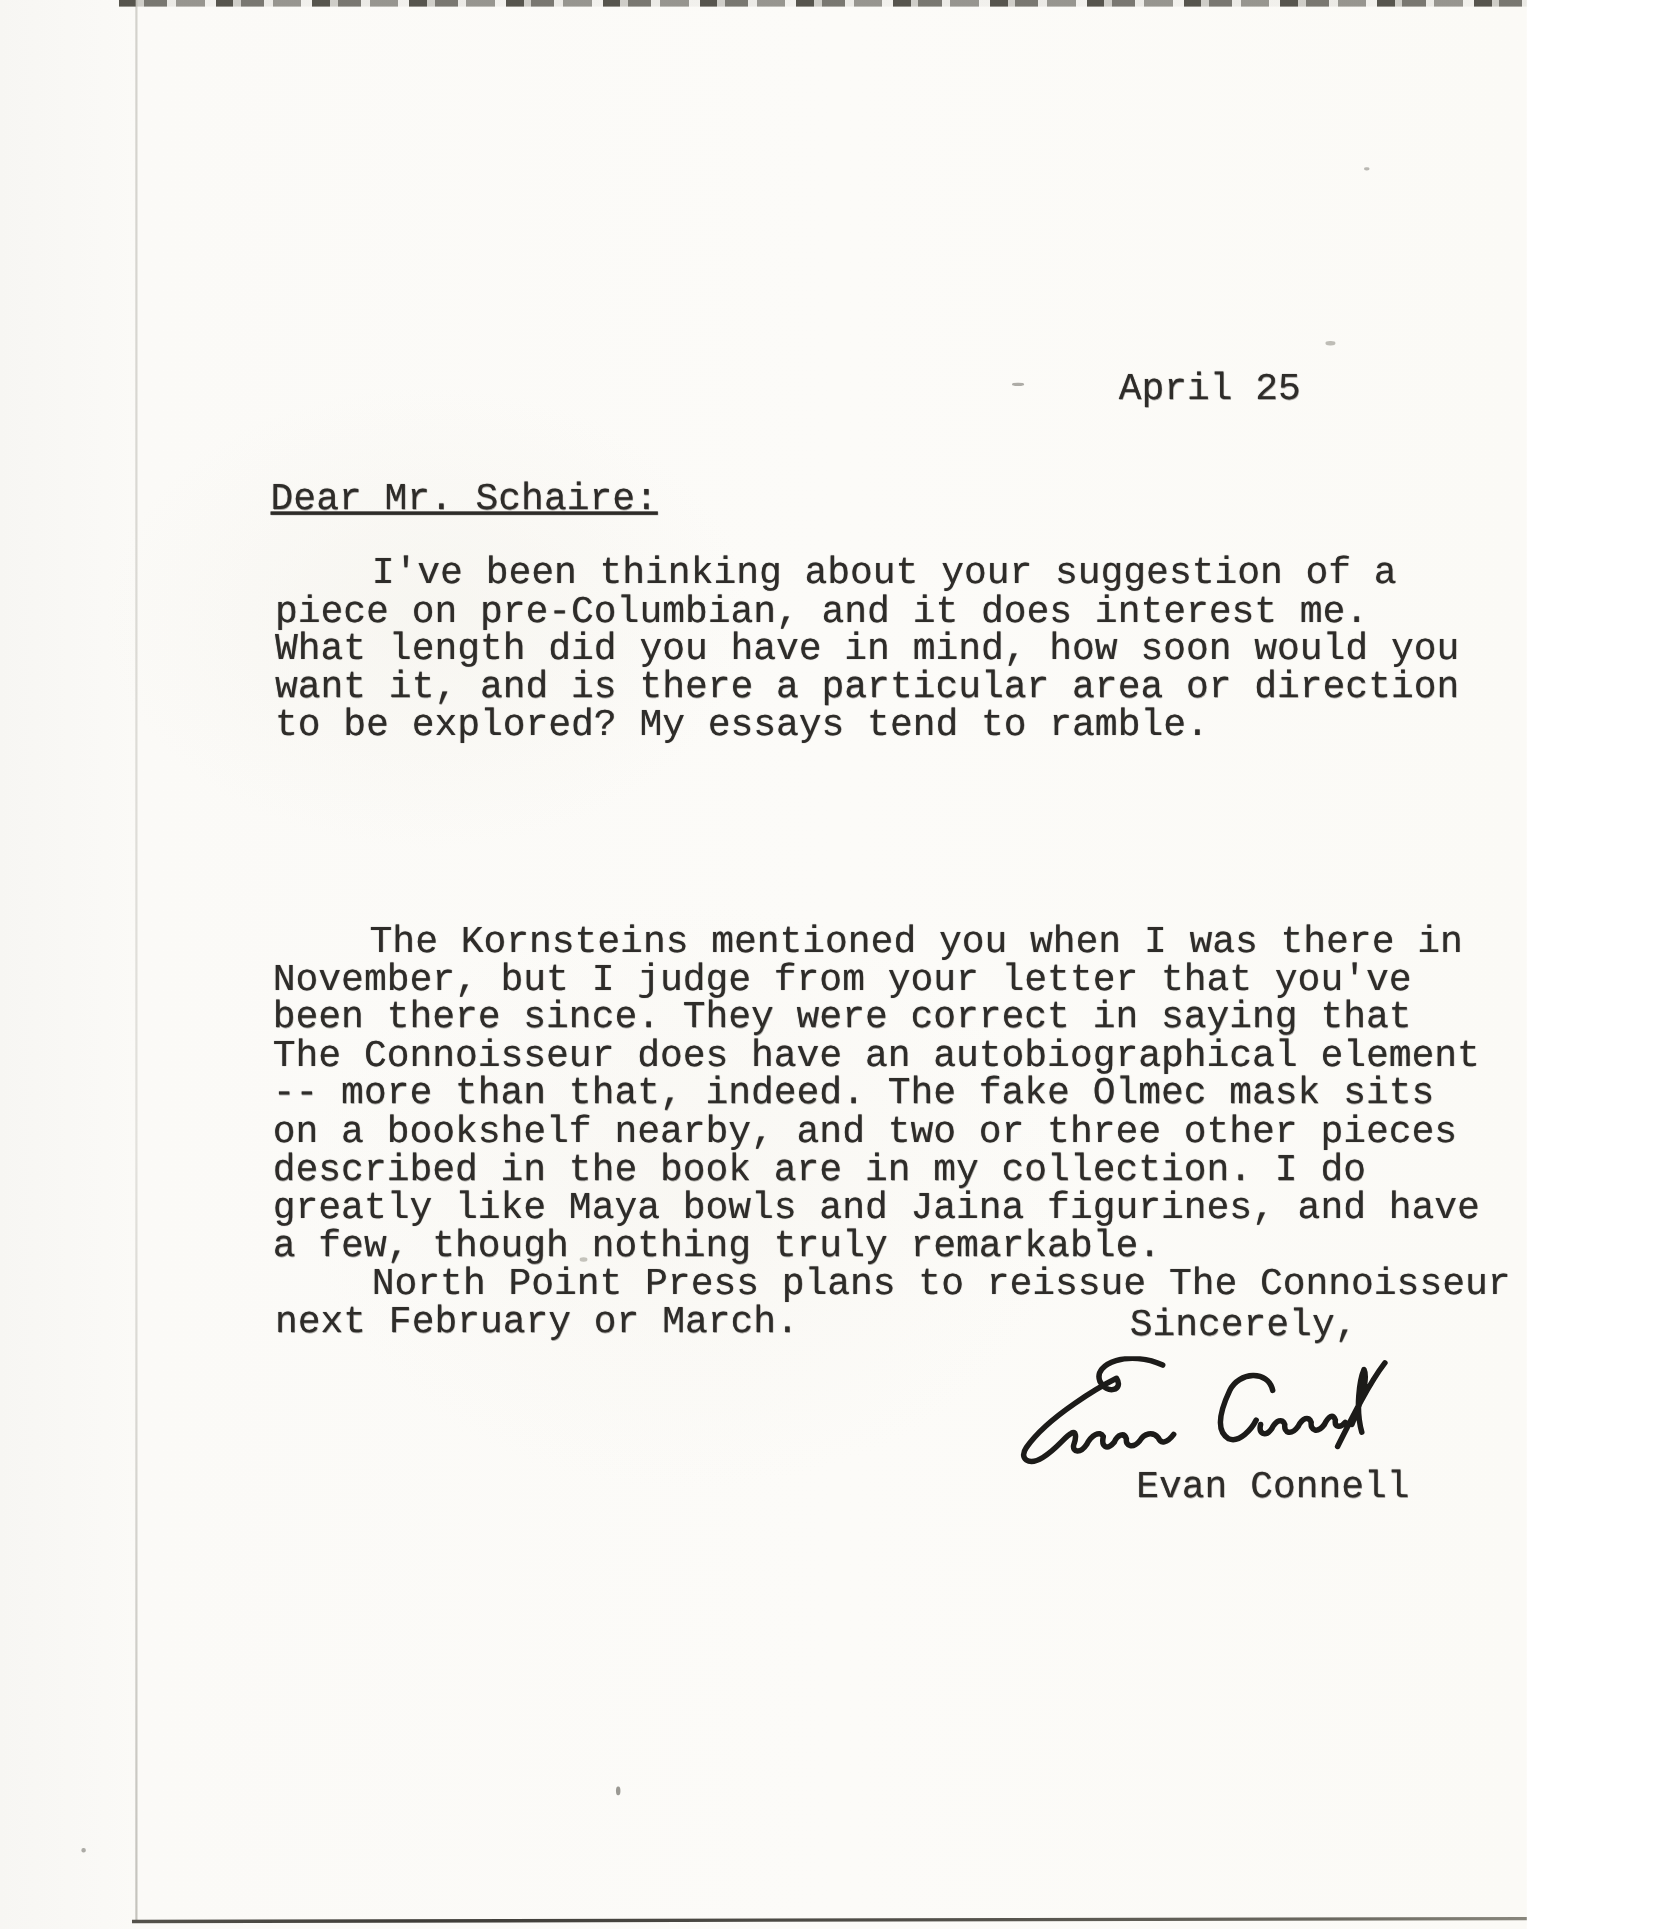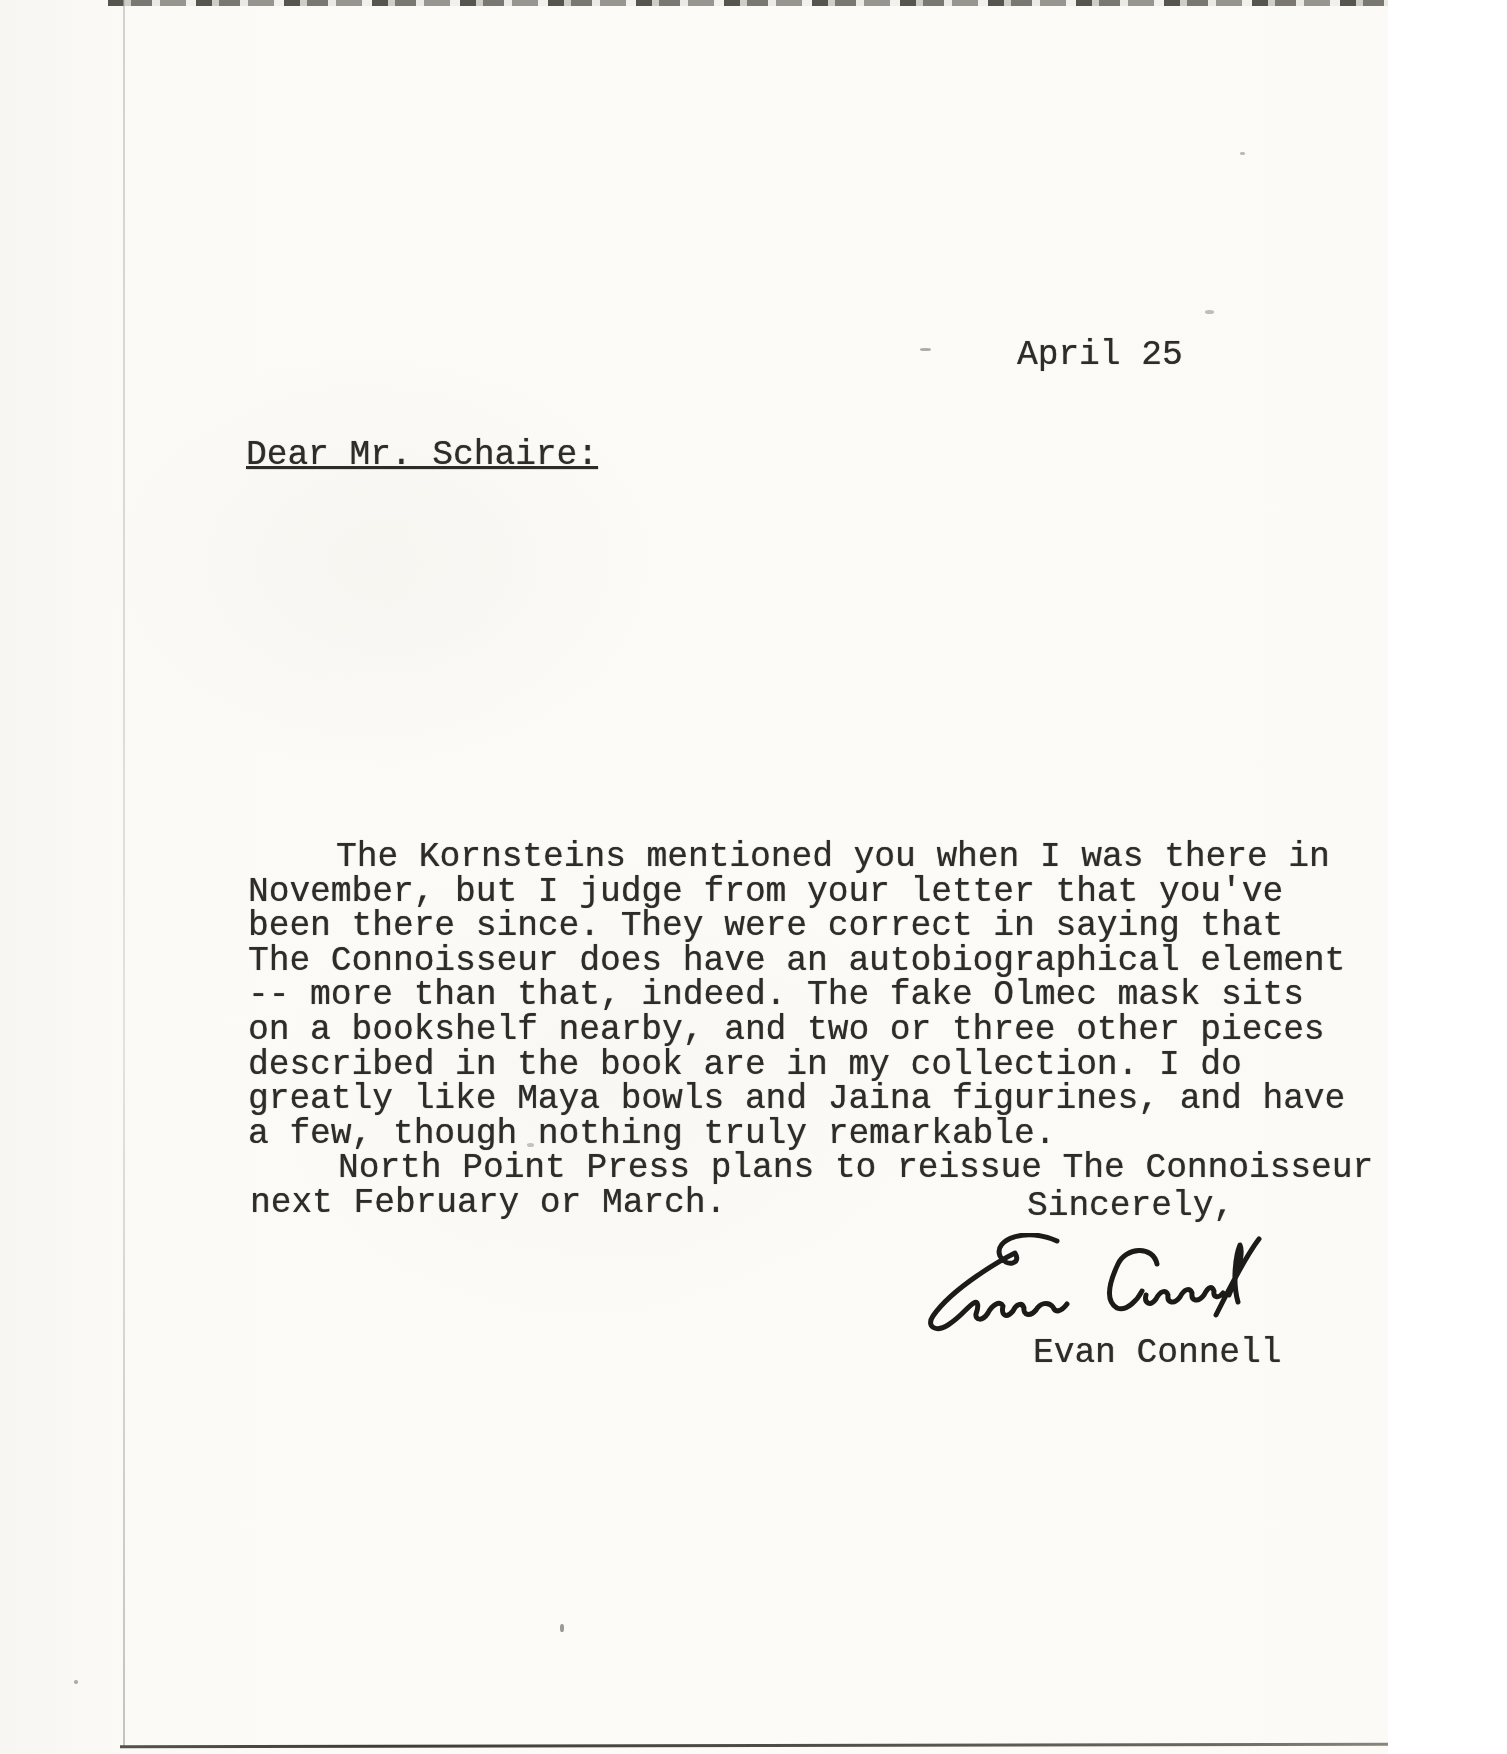--- a/index.html
+++ b/index.html
@@ -68,20 +68,25 @@
   <div class="speck" style="left:1495px; top:60px; width:11px; height:22px; background:rgba(52,50,44,0.85); border-radius:30%;"></div>
   <div class="speck" style="left:1466px; top:297px; width:6px; height:6px;"></div>
   <div class="speck" style="left:1240px; top:152px; width:5px; height:3px; background:rgba(120,118,110,0.5);"></div>
   <div class="speck" style="left:560px; top:1624px; width:4px; height:8px; background:rgba(90,88,80,0.6);"></div>
   <div class="speck" style="left:74px; top:1680px; width:4px; height:4px; background:rgba(110,108,100,0.55);"></div>
   <div class="speck" style="left:527px; top:1143px; width:7px; height:4px; background:rgba(130,128,118,0.45);"></div>
 
   <div class="t date">April 25</div>
   <div class="t salutation">Dear Mr. Schaire:</div>
 
+  <div class="t para p1">I've been thinking about your suggestion of a
+piece on pre-Columbian, and it does interest me.
+What length did you have in mind, how soon would you
+want it, and is there a particular area or direction
+to be explored? My essays tend to ramble.</div>
   <div class="t para p4">North Point Press plans to reissue The Connoisseur
 next February or March.</div>
   <div class="t para p3">The Kornsteins mentioned you when I was there in
 November, but I judge from your letter that you've
 been there since. They were correct in saying that
 The Connoisseur does have an autobiographical element
 -- more than that, indeed. The fake Olmec mask sits
 on a bookshelf nearby, and two or three other pieces
 described in the book are in my collection. I do
 greatly like Maya bowls and Jaina figurines, and have

